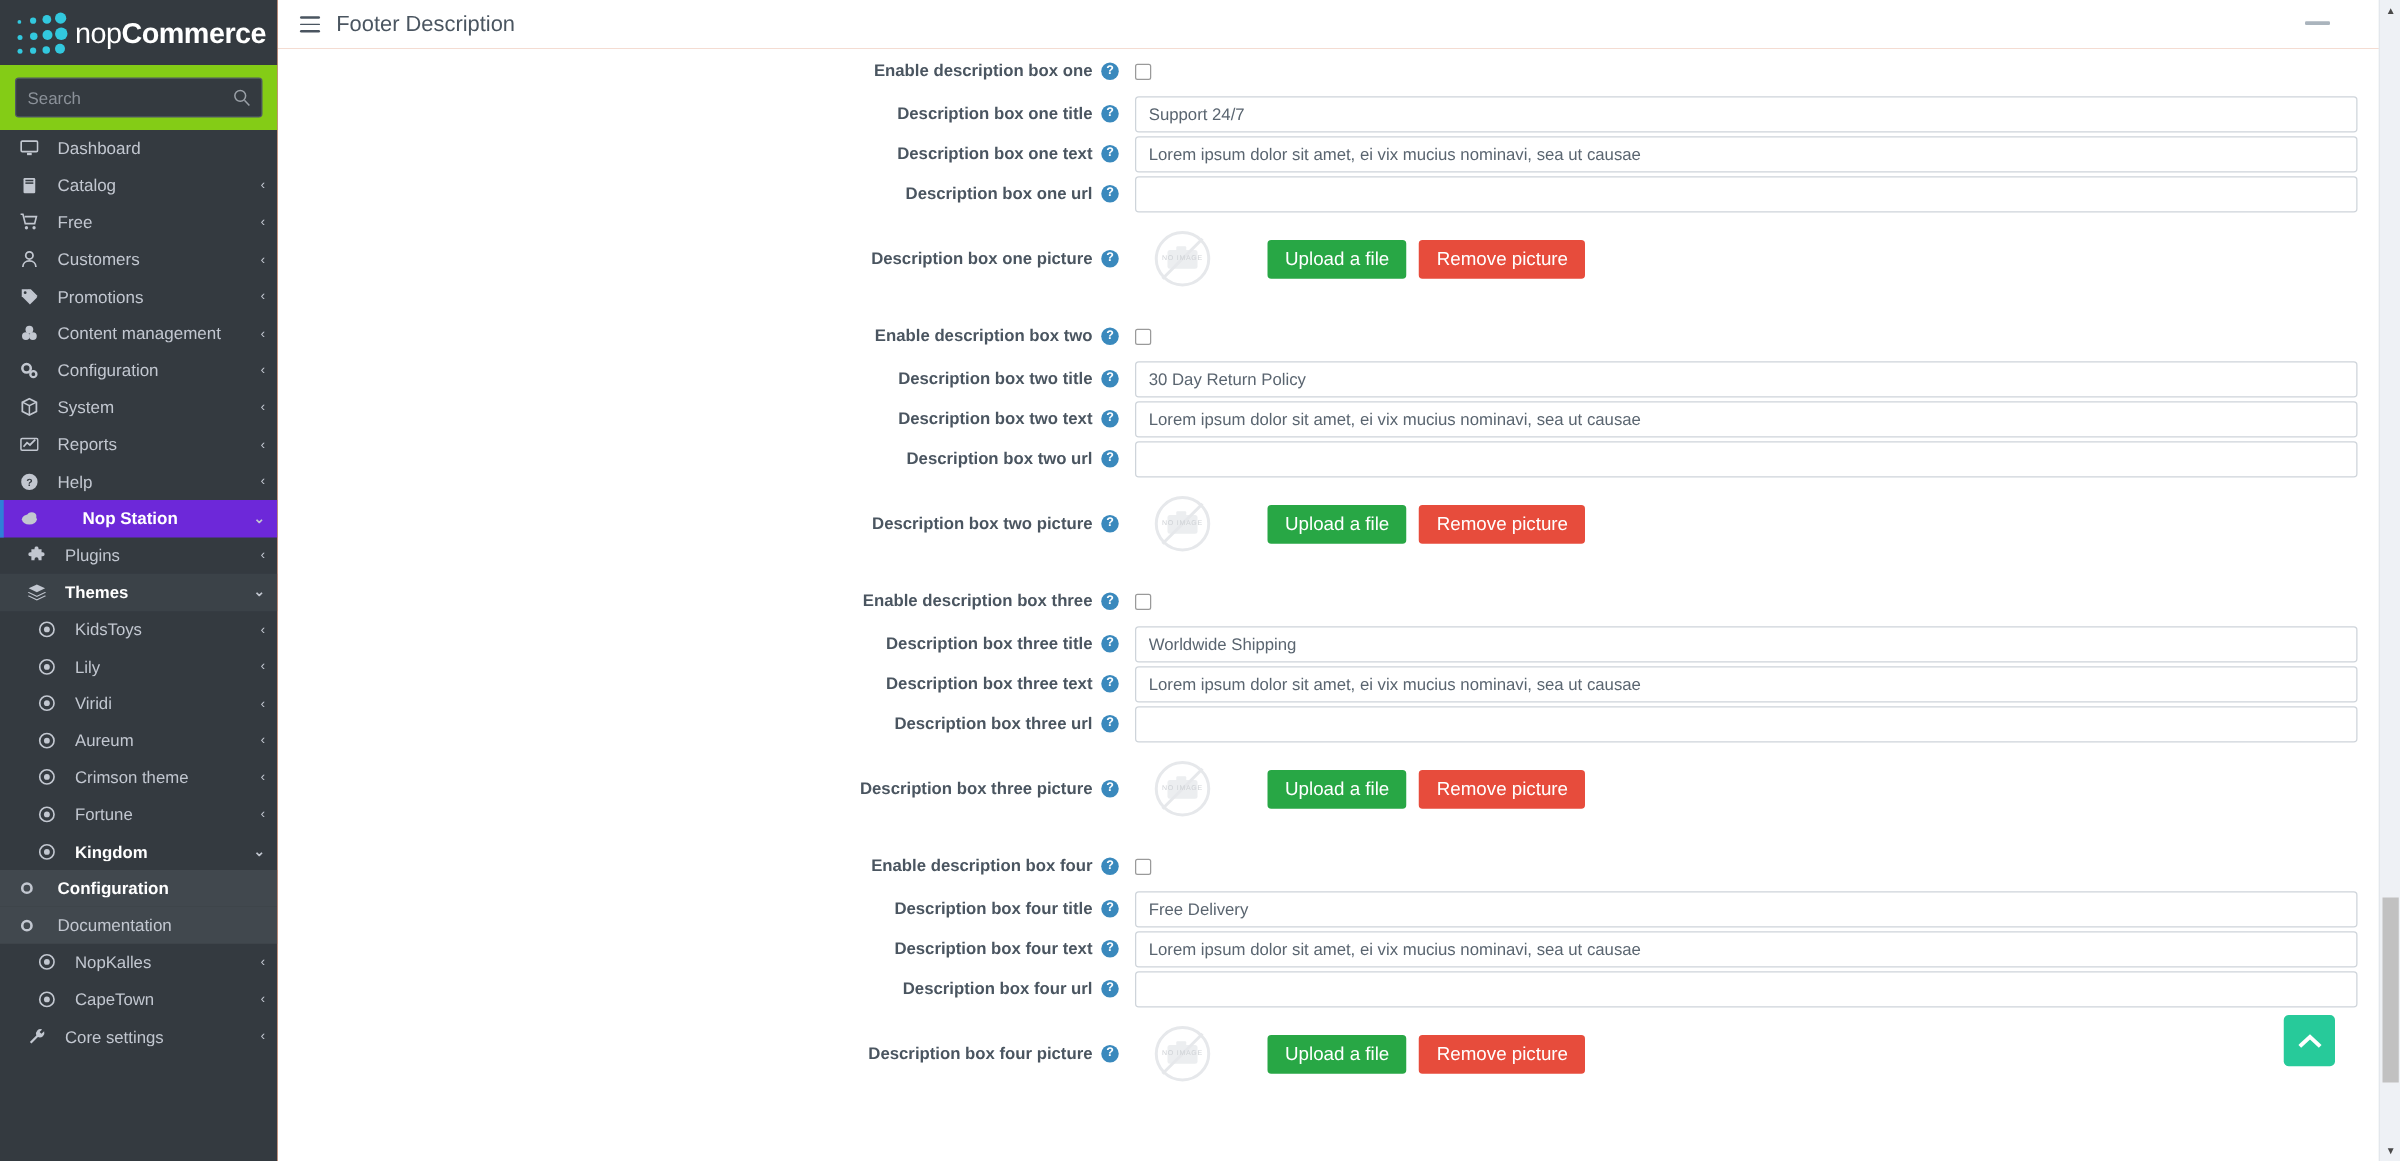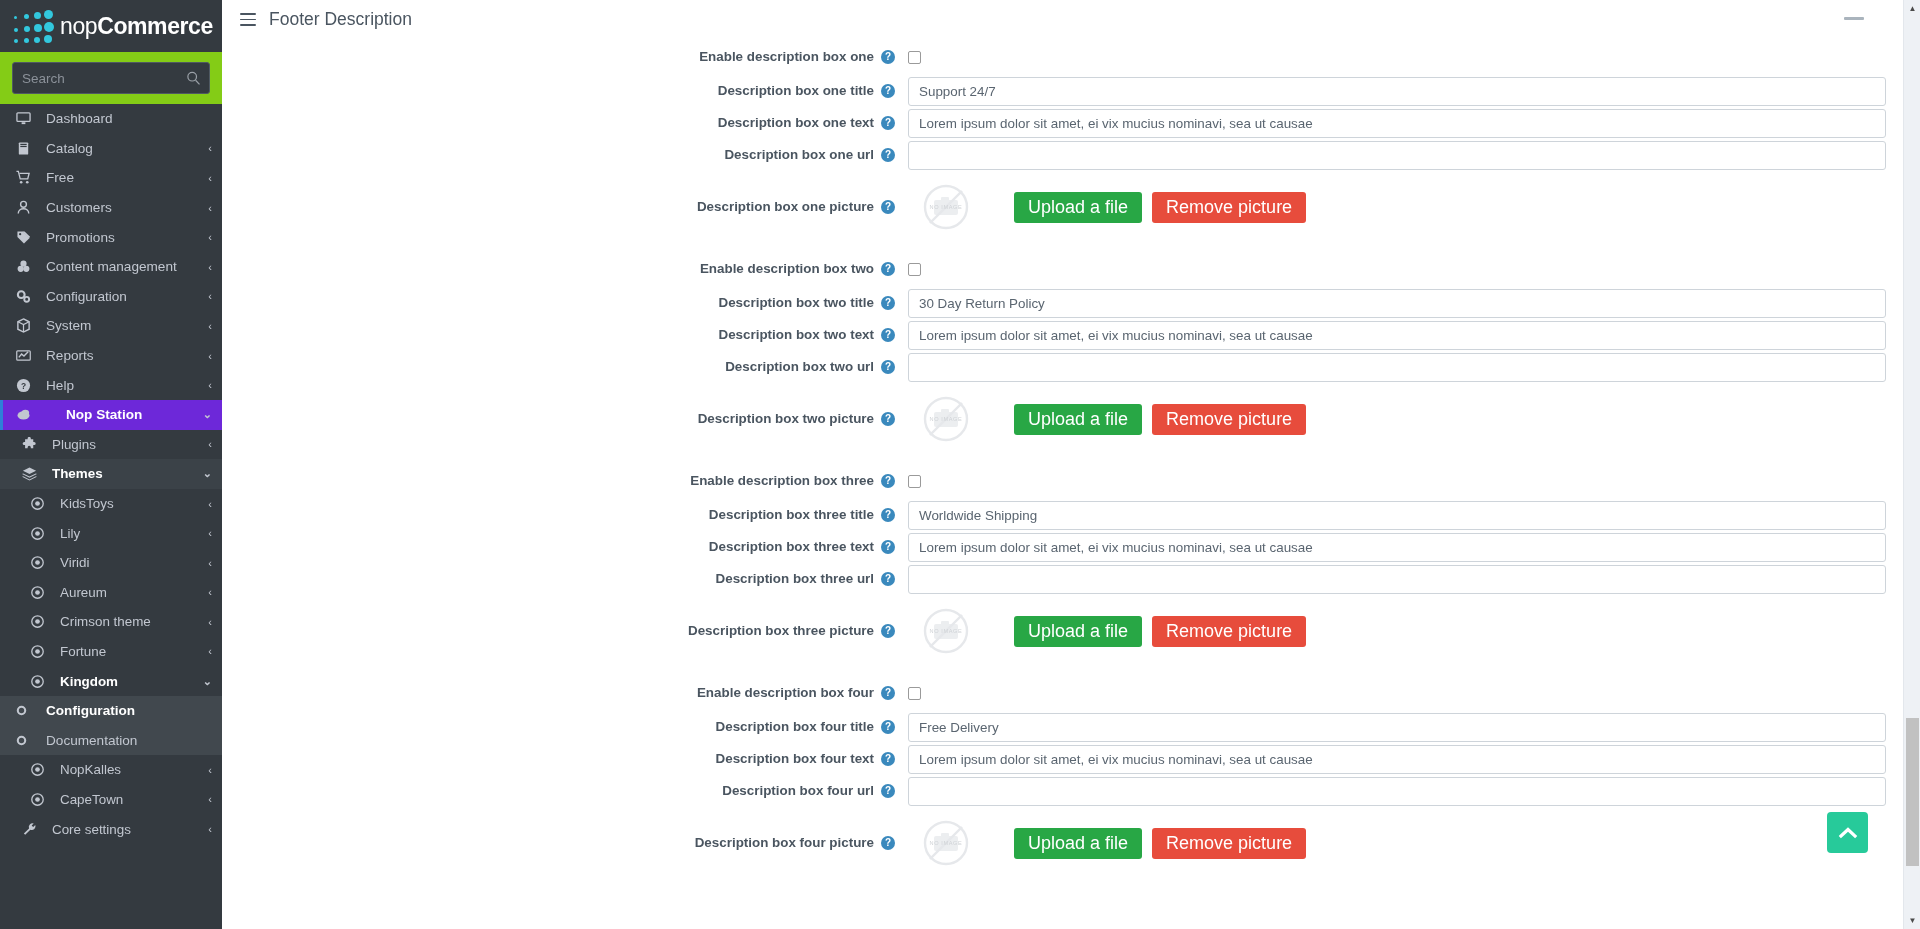--- a/index.html
+++ b/index.html
@@ -176,21 +176,21 @@
     position: relative;
     display: flex; align-items: center; justify-content: center;
   }
   .no-image svg { position: absolute; left: 0; top: 0; }
   .no-image .txtlbl {
     font-size: 5.6px; color: #cfd2d6; letter-spacing: 0.6px;
     position: relative; z-index: 2; font-weight: 400;
   }
   .btn {
     height: 31px; border: 0; border-radius: 3px;
-    color: #fff; font-size: 18px;
+    color: #fff; font-size: 15px;
     padding: 0 14px; cursor: pointer;
     font-family: "Liberation Sans", sans-serif;
     display: inline-flex; align-items: center;
   }
   .btn-upload { background: #28a745; margin-right: 10px; }
   .btn-remove { background: #e74c3c; }
   .sp-chk { height: 36px; display: flex; align-items: center; }
   .sp-in  { height: 32px; display: flex; align-items: center; }
   .sp-pic { height: 72px; display: flex; align-items: center; }
   .grp { margin-bottom: 8px; }

